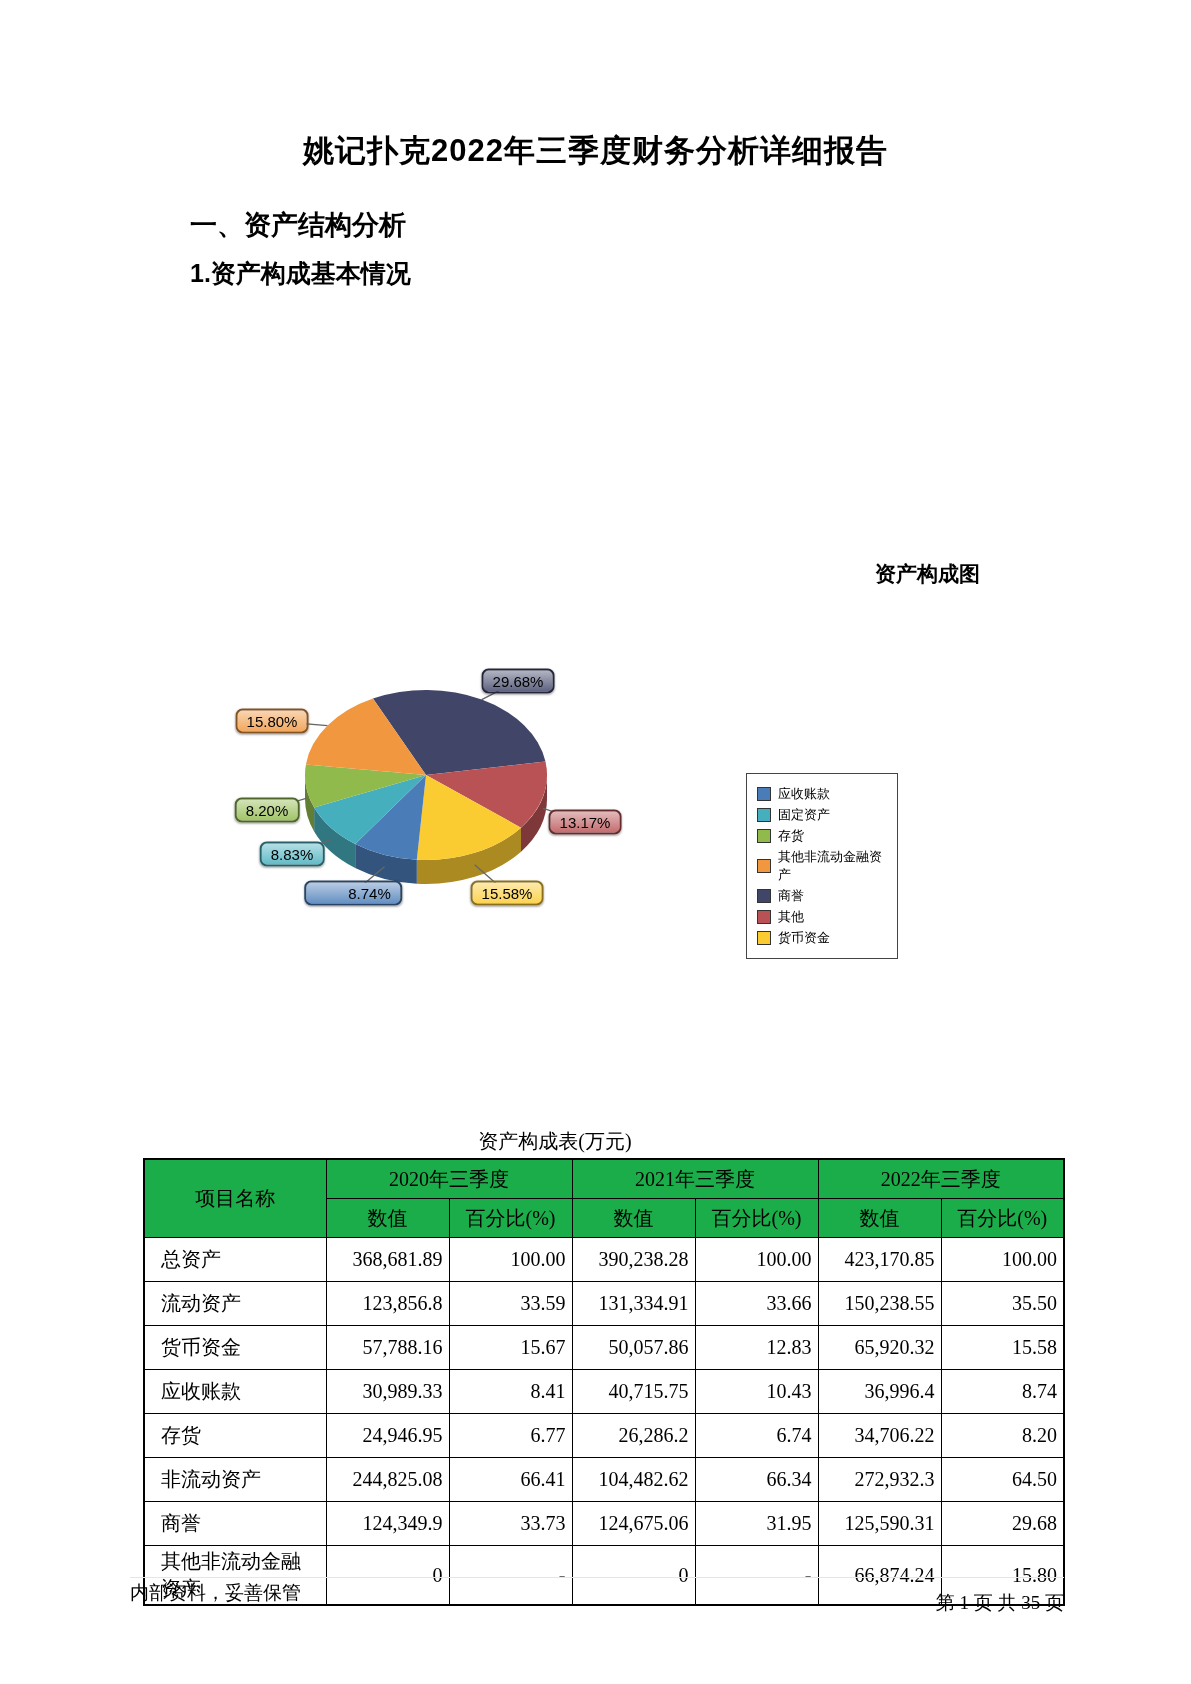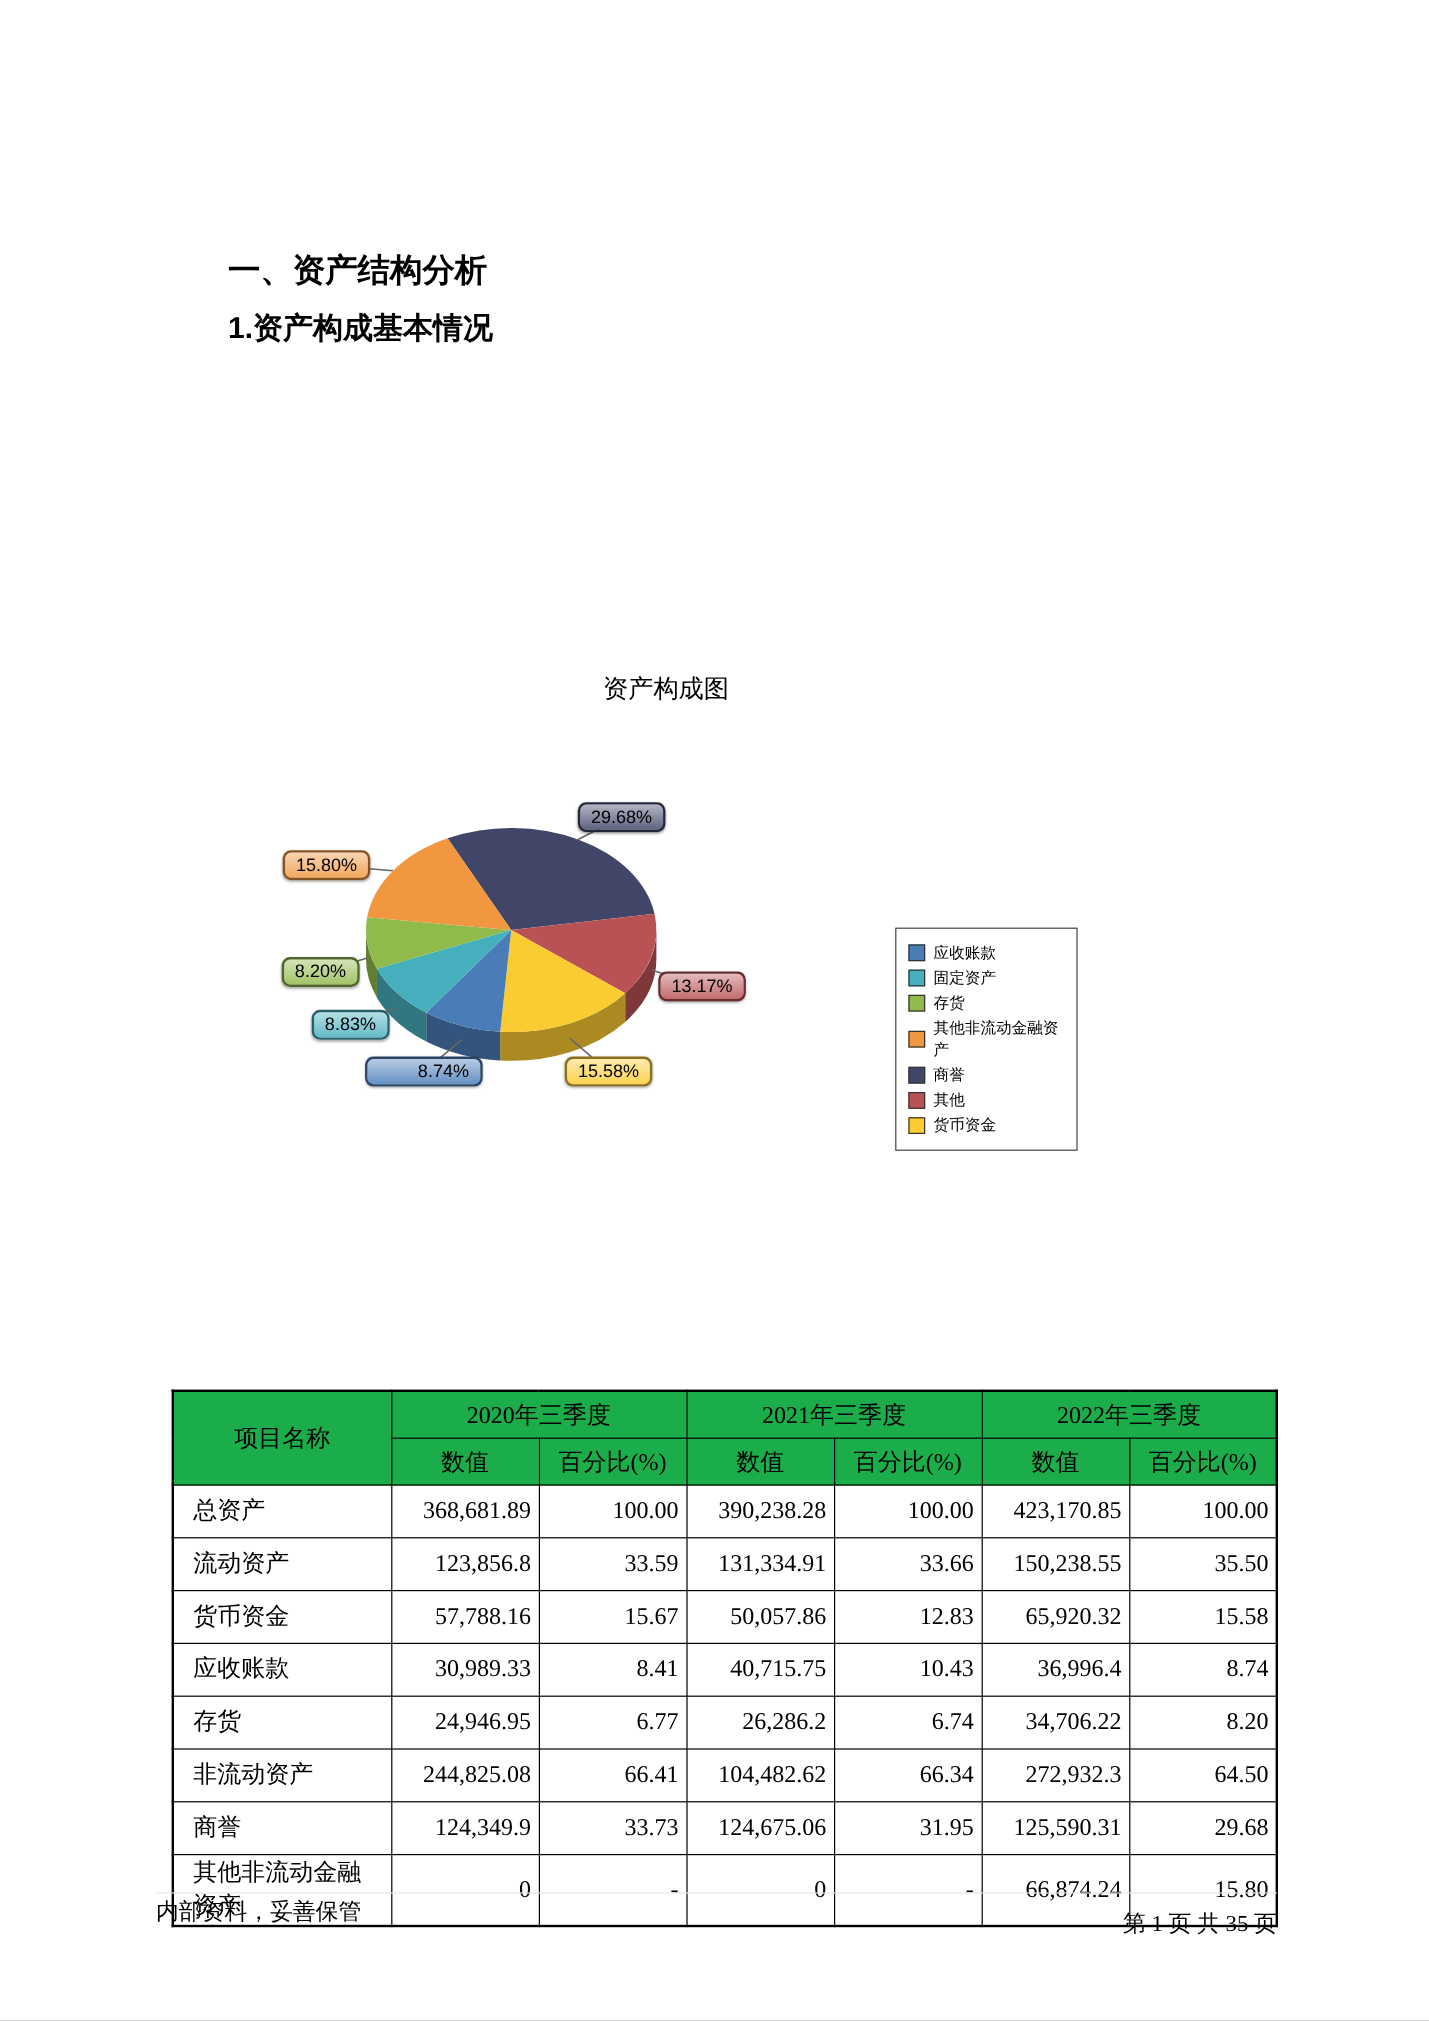--- a/index.html
+++ b/index.html
@@ -6,22 +6,22 @@
   .page{position:relative;width:1191px;height:1684px;margin:0 auto;background:#ffffff;
         font-family:"Liberation Serif","DejaVu Serif",serif;color:#000;overflow:hidden;}
   .title{position:absolute;top:130px;left:0;width:100%;text-align:center;
          font-family:"Liberation Sans","DejaVu Sans",sans-serif;font-weight:700;font-size:31px;letter-spacing:1px;}
   .h2{position:absolute;top:207px;left:190px;font-family:"Liberation Sans","DejaVu Sans",sans-serif;
       font-weight:700;font-size:27px;}
   .h3{position:absolute;top:257px;left:190px;font-family:"Liberation Sans","DejaVu Sans",sans-serif;
       font-weight:700;font-size:25px;}
   .para{position:absolute;top:314px;left:130px;width:934px;font-size:24.5px;line-height:48px;
         text-align:justify;text-indent:2em;}
-  .chart-title{position:absolute;top:560px;left:130px;width:850px;text-align:center;
-        font-family:"Liberation Sans","DejaVu Sans",sans-serif;font-weight:400;font-size:21px;}
+  .chart-title{position:absolute;top:560px;left:130px;width:850px;text-align:right;
+        font-family:"Liberation Sans","DejaVu Sans",sans-serif;font-weight:700;font-size:21px;}
   svg.overlay{position:absolute;left:0;top:0;width:1191px;height:1684px;pointer-events:none;}
   .pie-label{position:absolute;transform:translate(-50%,-50%);white-space:nowrap;
         font-family:"Liberation Sans","DejaVu Sans",sans-serif;font-size:15px;color:#000;
         padding:2px 9px;border-radius:7px;box-shadow:0 1px 2px rgba(0,0,0,.3);}
   .legend{position:absolute;left:746px;top:773px;width:152px;box-sizing:border-box;background:#fff;
         border:1px solid #444;padding:8px 10px;font-family:"Liberation Sans","DejaVu Sans",sans-serif;font-size:13px;}
   .legend-item{display:flex;align-items:center;gap:7px;margin:3px 0;}
   .swatch{width:12px;height:12px;border:1px solid #333;flex:none;}
   .table-caption{position:absolute;top:1128px;left:130px;width:850px;text-align:center;font-size:20px;}
   .asset-table{position:absolute;top:1158px;left:143px;width:920px;border-collapse:collapse;
@@ -32,20 +32,21 @@
   .asset-table td.lbl{text-align:left;padding-left:16px;}
   .asset-table td.num{text-align:right;}
   .footer-rule{position:absolute;top:1577px;left:130px;width:934px;border-top:1px solid #e6e6e6;}
   .footer-left{position:absolute;top:1580px;left:130px;font-size:19px;}
   .footer-right{position:absolute;top:1590px;right:127px;font-size:19px;}
 </style>
 </head>
 <body>
 
 <div class="page">
+  <div class="title">姚记扑克2022年三季度财务分析详细报告</div>
   <div class="h2">一、资产结构分析</div>
   <div class="h3">1.资产构成基本情况</div>
 
   <div class="chart-title">资产构成图</div>
   <svg class="overlay" id="pie-svg" viewBox="0 0 1191 1684" xmlns="http://www.w3.org/2000/svg">
       <path d="M547,775 A121,85 0 0 1 521.0102728637166,827.634635300981 L521.0102728637166,851.634635300981 A121,85 0 0 0 547,799 Z" fill="rgb(126,56,57)"></path>
       <path d="M521.0102728637166,827.634635300981 A121,85 0 0 1 416.8264938659914,859.7553674134251 L416.8264938659914,883.7553674134251 A121,85 0 0 0 521.0102728637166,851.634635300981 Z" fill="rgb(171,138,34)"></path>
       <path d="M416.8264938659914,859.7553674134251 A121,85 0 0 1 355.199568753182,843.9300094759747 L355.199568753182,867.9300094759747 A121,85 0 0 0 416.8264938659914,883.7553674134251 Z" fill="rgb(50,84,125)"></path>
       <path d="M355.199568753182,843.9300094759747 A121,85 0 0 1 314.1299299329101,807.3909819897733 L314.1299299329101,831.3909819897733 A121,85 0 0 0 355.199568753182,867.9300094759747 Z" fill="rgb(48,119,129)"></path>
       <path d="M314.1299299329101,807.3909819897733 A121,85 0 0 1 305,775 L305,799 A121,85 0 0 0 314.1299299329101,831.3909819897733 Z" fill="rgb(98,126,52)"></path>
@@ -97,20 +98,21 @@
       <div class="legend-item">
         <span class="swatch" style="background: rgb(185, 82, 84);"></span>
         <span>其他</span>
       </div>
       <div class="legend-item">
         <span class="swatch" style="background: rgb(251, 203, 50);"></span>
         <span>货币资金</span>
       </div>
     </div>
 
+  <div class="table-caption">资产构成表(万元)</div>
   <table class="asset-table" id="asset-table">
       <colgroup>
         <col style="width: 182px;">
         <col style="width: 123px;">
         <col style="width: 123px;">
         <col style="width: 123px;">
         <col style="width: 123px;">
         <col style="width: 123px;">
         <col style="width: 123px;">
       </colgroup>

